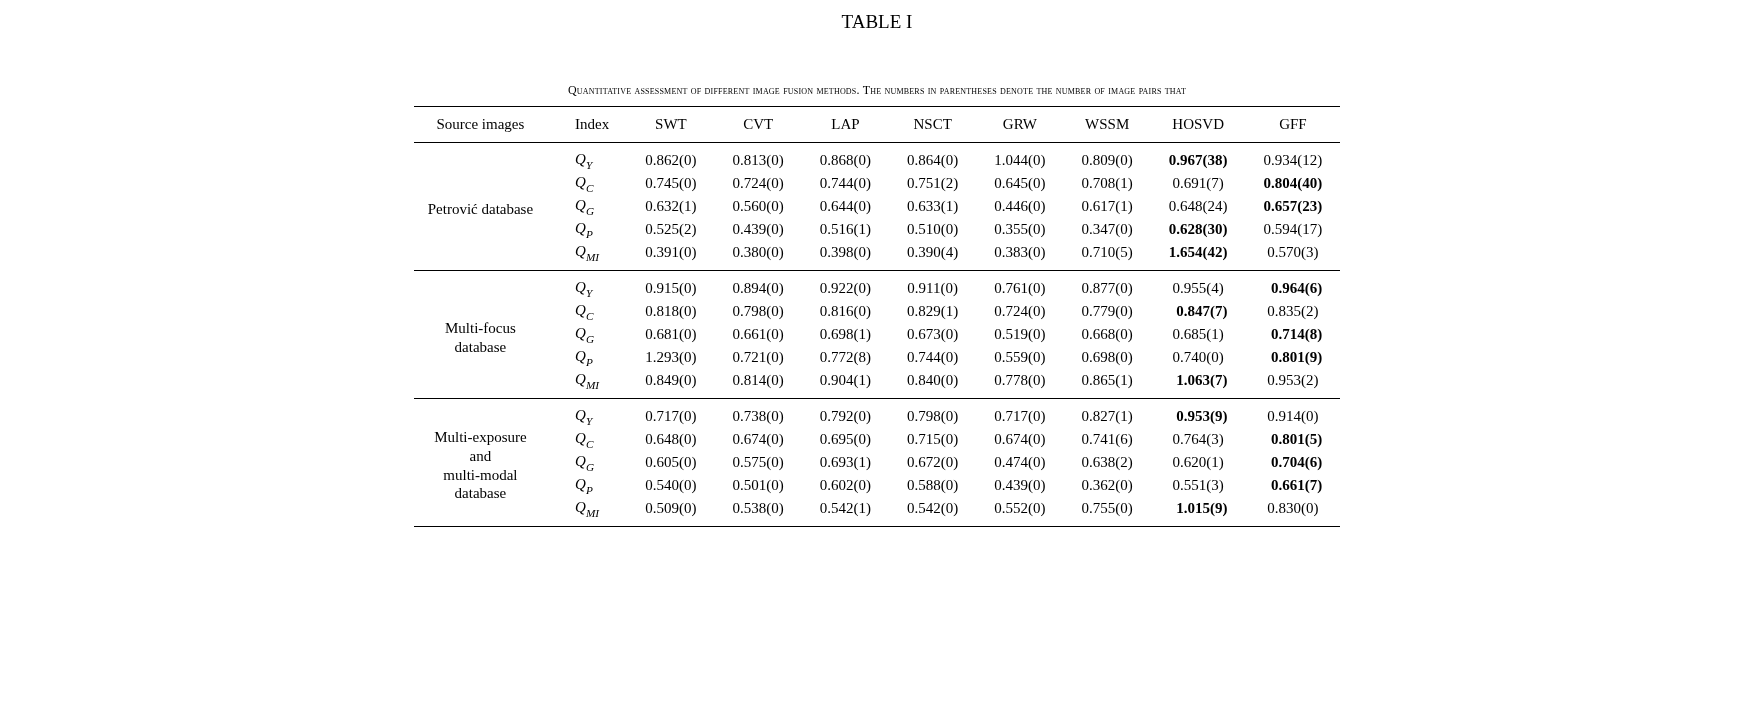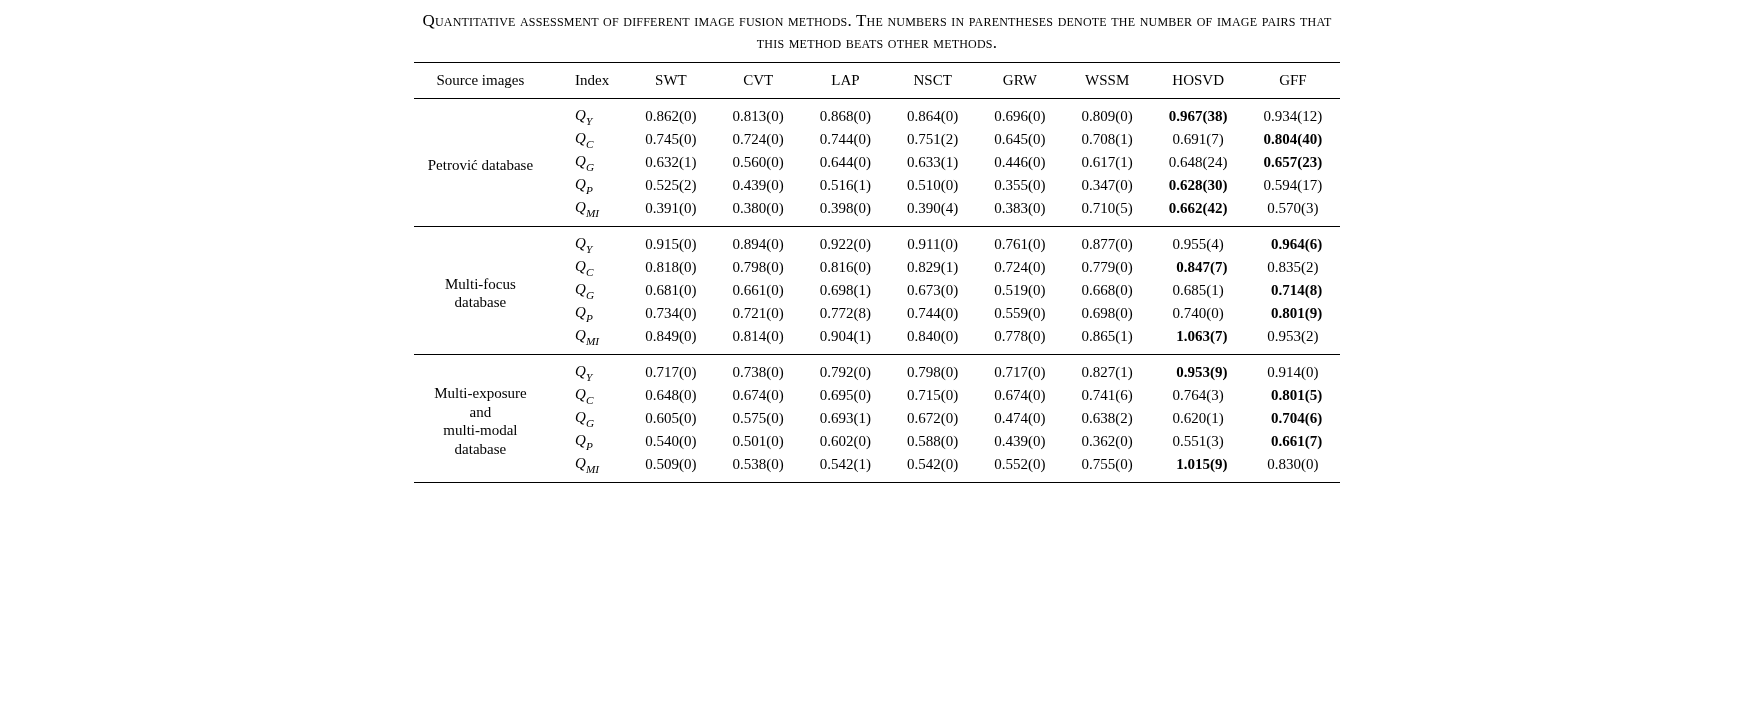--- a/index.html
+++ b/index.html
@@ -15,22 +15,23 @@
   .caption-block {
     text-align: center;
     margin-bottom: 8px;
     line-height: 1.3;
   }
   .table-label {
     font-size: 19px;
   }
   .caption-text {
     font-variant: small-caps;
-    font-size: 17px;
+    font-size: 12px;
     letter-spacing: 0.2px;
+    margin-top: 48px;
   }
   table {
     border-collapse: collapse;
     margin: 0 auto;
     font-size: 15px;
   }
   th, td {
     padding: 2px 18px;
     text-align: center;
     font-weight: normal;
@@ -63,22 +64,22 @@
   .mid-rule { border-top: 1px solid #000; }
   .bot-rule { border-bottom: 1.5px solid #000; }
   .b { font-weight: bold; text-align: right; }
   .section-gap td, .section-gap th { padding-top: 8px; }
   .section-end td, .section-end th { padding-bottom: 8px; }
 </style>
 </head>
 <body>
 
 <div class="caption-block">
+  <div class="table-label">TABLE I</div>
   <div class="caption-text">Quantitative assessment of different image fusion methods. The numbers in parentheses denote the number of image pairs that</div>
-  <div class="caption-text">this method beats other methods.</div>
 </div>
 
 <table>
   <thead>
     <tr class="top-rule section-gap section-end">
       <th class="src-col">Source images</th>
       <th>Index</th>
       <th>SWT</th>
       <th>CVT</th>
       <th>LAP</th>
@@ -90,21 +91,21 @@
     </tr>
   </thead>
   <tbody id="tbody" class="mid-rule">
       <tr class="section-gap">
         <td class="src-col" rowspan="5">Petrović database</td>
         <td class="idx-col"><span>Q</span><span class="sub">Y</span></td>
         <td>0.862(0)</td>
         <td>0.813(0)</td>
         <td>0.868(0)</td>
         <td>0.864(0)</td>
-        <td>0.696(0)</td>
+        <td>1.044(0)</td>
         <td>0.809(0)</td>
         <td class="b">0.967(38)</td>
         <td>0.934(12)</td>
       </tr>
       <tr>
         <td class="idx-col"><span>Q</span><span class="sub">C</span></td>
         <td>0.745(0)</td>
         <td>0.724(0)</td>
         <td>0.744(0)</td>
         <td>0.751(2)</td>
@@ -136,21 +137,21 @@
         <td>0.594(17)</td>
       </tr>
       <tr class="section-end">
         <td class="idx-col"><span>Q</span><span class="sub">MI</span></td>
         <td>0.391(0)</td>
         <td>0.380(0)</td>
         <td>0.398(0)</td>
         <td>0.390(4)</td>
         <td>0.383(0)</td>
         <td>0.710(5)</td>
-        <td class="b">0.662(42)</td>
+        <td class="b">1.654(42)</td>
         <td>0.570(3)</td>
       </tr>
       <tr class="section-gap mid-rule">
         <td class="src-col" rowspan="5">Multi-focus<br>database</td>
         <td class="idx-col"><span>Q</span><span class="sub">Y</span></td>
         <td>0.915(0)</td>
         <td>0.894(0)</td>
         <td>0.922(0)</td>
         <td>0.911(0)</td>
         <td>0.761(0)</td>
@@ -175,21 +176,21 @@
         <td>0.661(0)</td>
         <td>0.698(1)</td>
         <td>0.673(0)</td>
         <td>0.519(0)</td>
         <td>0.668(0)</td>
         <td>0.685(1)</td>
         <td class="b">0.714(8)</td>
       </tr>
       <tr>
         <td class="idx-col"><span>Q</span><span class="sub">P</span></td>
-        <td>0.734(0)</td>
+        <td>1.293(0)</td>
         <td>0.721(0)</td>
         <td>0.772(8)</td>
         <td>0.744(0)</td>
         <td>0.559(0)</td>
         <td>0.698(0)</td>
         <td>0.740(0)</td>
         <td class="b">0.801(9)</td>
       </tr>
       <tr class="section-end">
         <td class="idx-col"><span>Q</span><span class="sub">MI</span></td>

